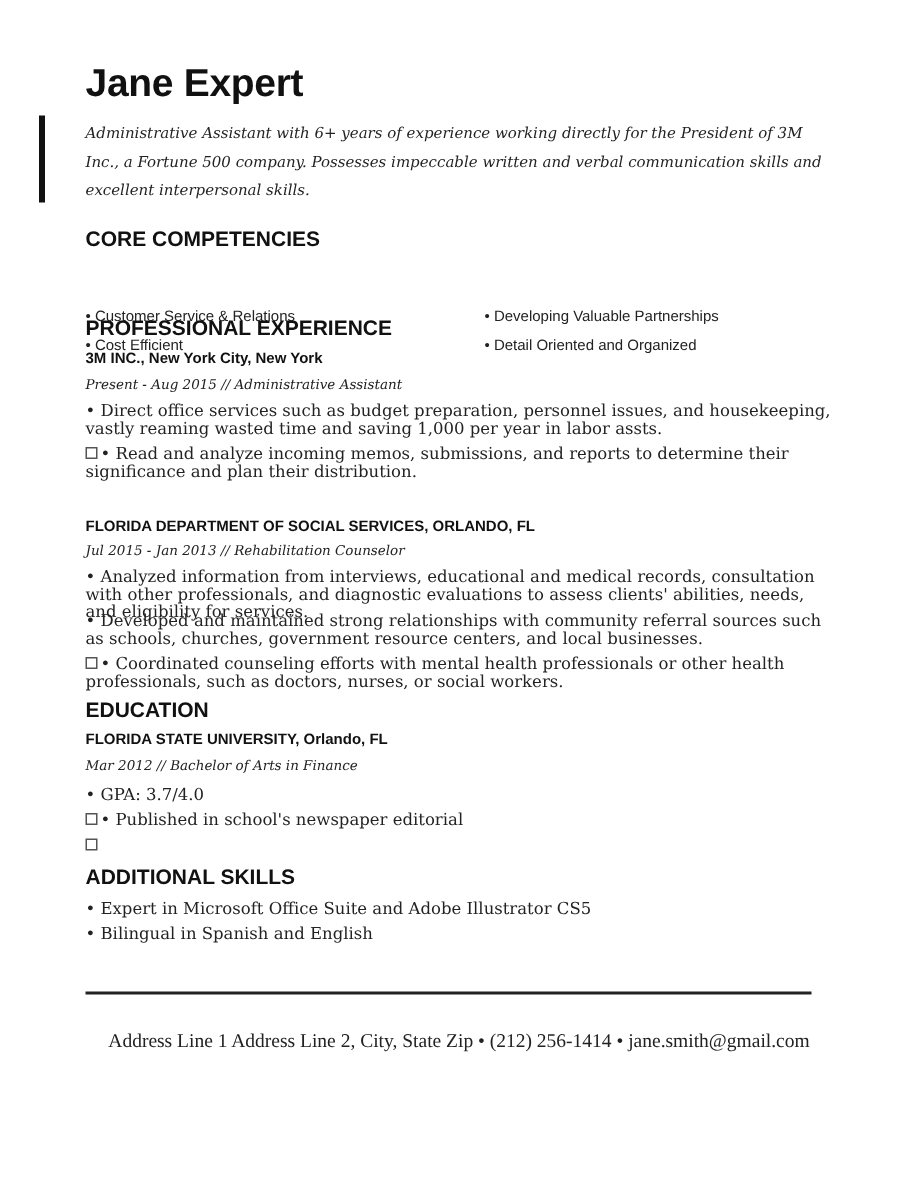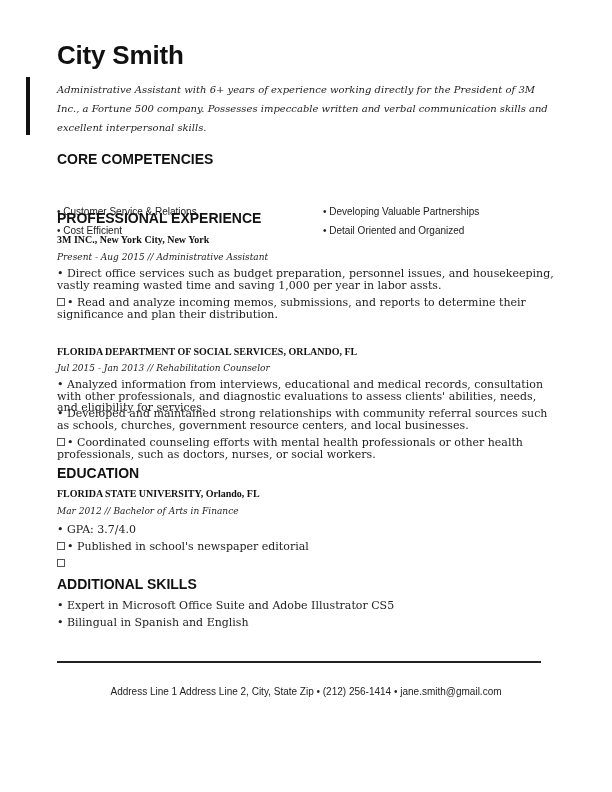--- a/index.html
+++ b/index.html
@@ -1,33 +1,33 @@
 <!DOCTYPE html>
 <html><head>
 <meta charset="utf-8">
 <style>
   html, body { margin: 0; padding: 0; background: #ffffff; }
   body { width: 612px; height: 792px; position: relative; overflow: hidden; color: #1a1a1a; }
   .name { position: absolute; left: 57px; top: 40px; font-family: "Liberation Sans", sans-serif; font-weight: bold; font-size: 26px; color: #111; letter-spacing: -0.2px; }
   .summary-bar { position: absolute; left: 26px; top: 77px; width: 4px; height: 58px; background: #111; }
   .summary { position: absolute; left: 57px; top: 80px; width: 500px; font-family: "DejaVu Serif", serif; font-style: italic; font-size: 10px; line-height: 19px; color: #222; }
   .h { position: absolute; left: 57px; font-family: "Liberation Sans", sans-serif; font-weight: bold; font-size: 14px; color: #111; }
-  .org { position: absolute; left: 57px; font-family: Liberation Serif, serif; font-weight: bold; font-size: 10px; color: #111; }
+  .org { position: absolute; left: 57px; font-family: Liberation Sans, sans-serif; font-weight: bold; font-size: 10px; color: #111; }
   .org .plain { font-weight: normal; }
   .sub { position: absolute; left: 57px; font-family: "DejaVu Serif", serif; font-style: italic; font-size: 9px; color: #222; }
   .txt { position: absolute; left: 57px; width: 500px; font-family: "DejaVu Serif", serif; font-size: 11px; line-height: 11.5px; color: #222; }
   .comp { position: absolute; font-family: Liberation Sans, sans-serif; font-size: 10px; color: #222; margin-top: 32px; }
   .rule { position: absolute; left: 57px; top: 661px; width: 484px; height: 2px; background: #222; }
-  .footer { position: absolute; left: 0; width: 612px; top: 686px; text-align: center; font-family: Liberation Sans, sans-serif; font-size: 10px; color: #222; }
+  .footer { position: absolute; left: 0; width: 612px; top: 686px; text-align: center; font-family: Liberation Serif, serif; font-size: 13px; color: #222; }
   .box { display: inline-block; width: 6px; height: 6px; border: 1px solid #555; margin-right: 2px; vertical-align: 0px; }
 </style>
 </head>
 <body>
 
-<div class="name">City Smith</div>
+<div class="name">Jane Expert</div>
 <div class="summary-bar"></div>
 <div class="summary">Administrative Assistant with 6+ years of experience working directly for the President of 3M Inc., a Fortune 500 company. Possesses impeccable written and verbal communication skills and excellent interpersonal skills.</div>
 
 <div class="h" style="top:151px">CORE COMPETENCIES</div>
 <div class="comp" style="left:57px; top:174px">• Customer Service &amp; Relations</div>
 <div class="comp" style="left:323px; top:174px">• Developing Valuable Partnerships</div>
 <div class="comp" style="left:57px; top:193px">• Cost Efficient</div>
 <div class="comp" style="left:323px; top:193px">• Detail Oriented and Organized</div>
 
 <div class="h" style="top:210px">PROFESSIONAL EXPERIENCE</div>

